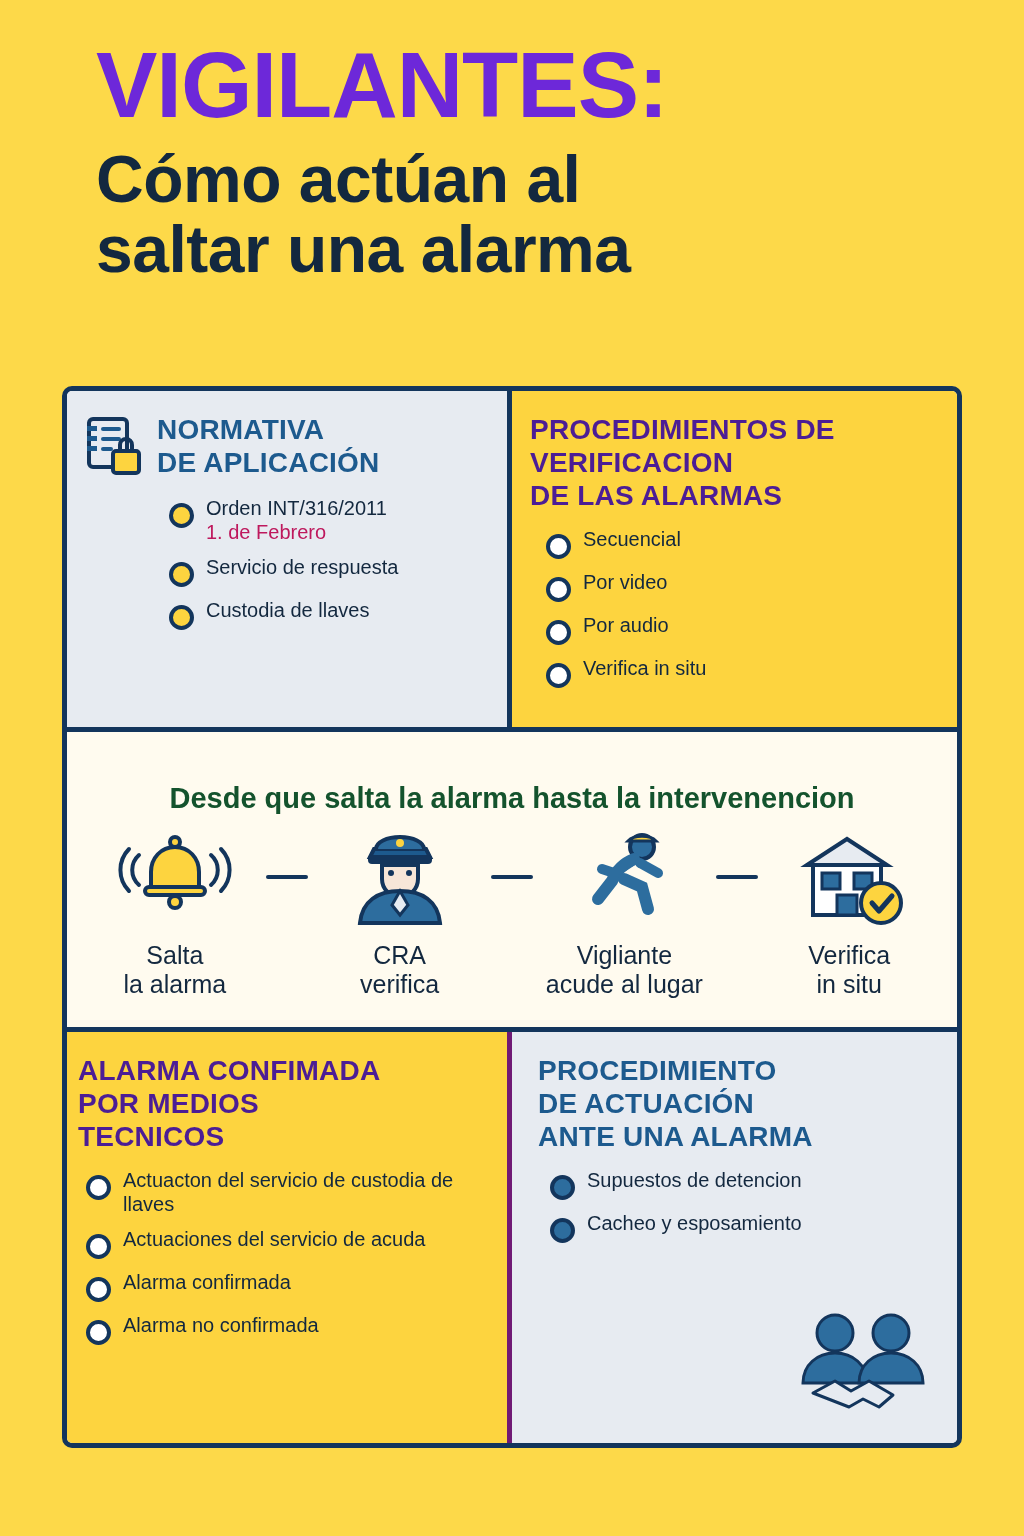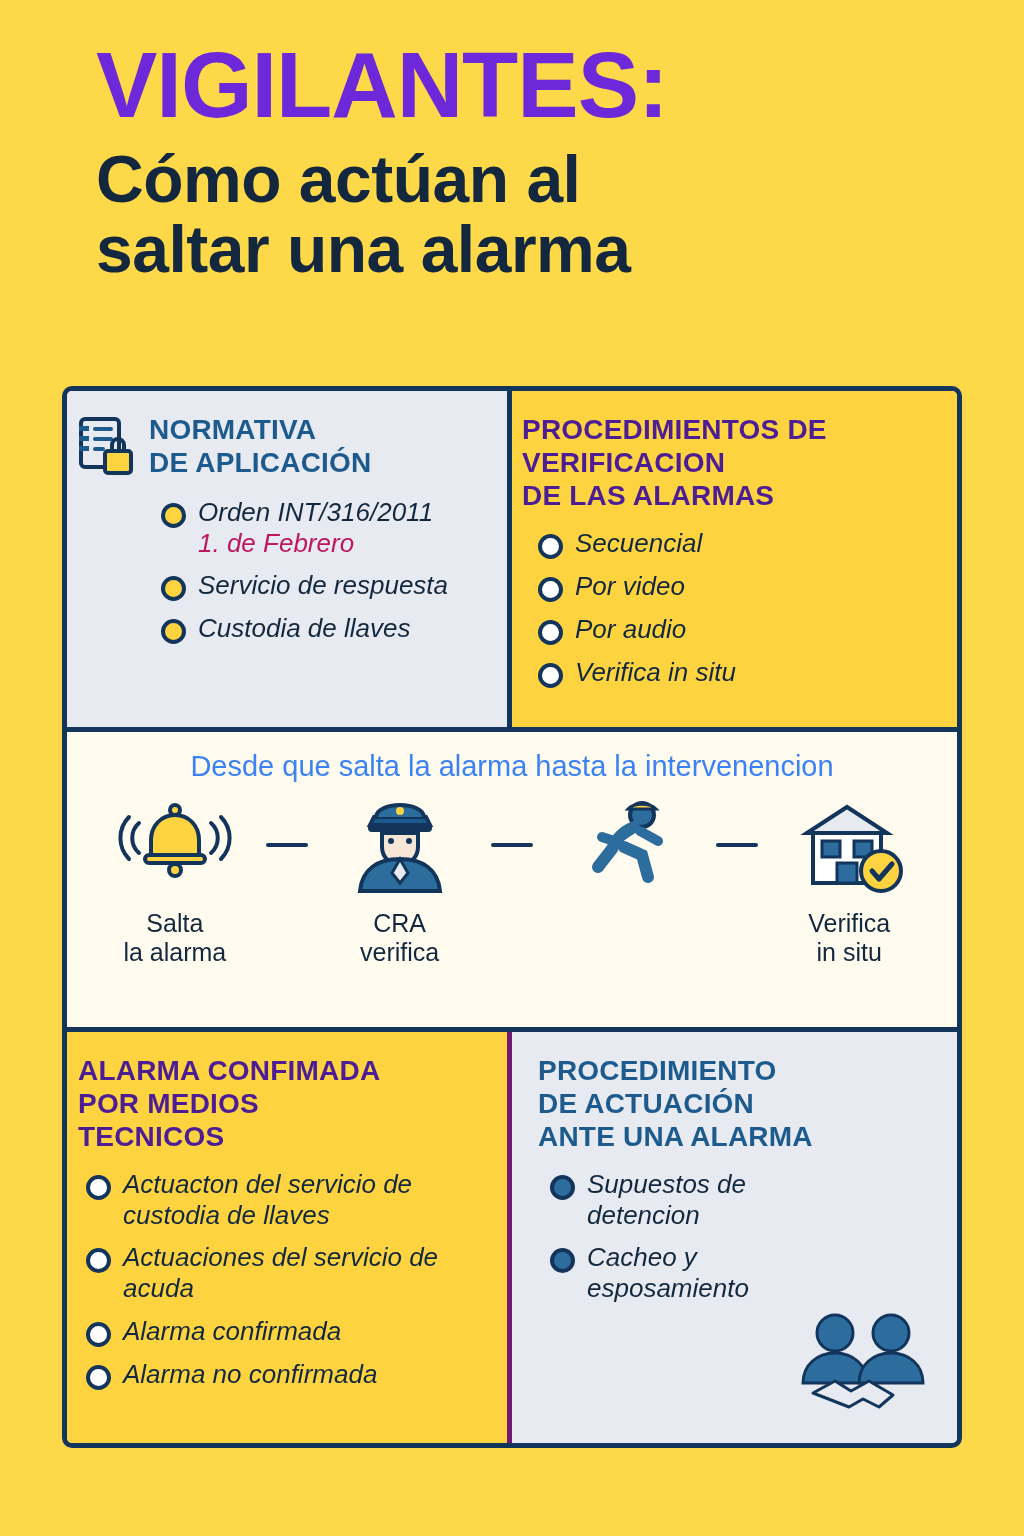--- a/index.html
+++ b/index.html
@@ -58,21 +58,21 @@
     background: #FFFDF3;
   }
 
   .row-top {
     display: flex;
     height: 336px;
     border-bottom: 5px solid #13355C;
   }
   .cell {
     box-sizing: border-box;
-    padding: 22px 10px;
+    padding: 22px 18px;
     position: relative;
   }
   .cell-grey {
     background: #E7EBF1;
     width: 50%;
     border-right: 5px solid #13355C;
   }
   .cell-yellow {
     background: #FDD43F;
     width: 50%;
@@ -106,24 +106,23 @@
     list-style: none;
     margin: 16px 0 0 0;
     padding: 0;
   }
   ul.bullets.indent { margin-left: 84px; }
   ul.bullets li {
     display: flex;
     align-items: flex-start;
     gap: 12px;
     margin-bottom: 12px;
-    font-size: 26px;
+    font-size: 20px;
     line-height: 1.18;
     color: #13283F;
-    font-style: italic;
   }
   .bullet-ring {
     flex: 0 0 auto;
     width: 17px;
     height: 17px;
     border-radius: 50%;
     border: 4px solid #13355C;
     background: #FDD43F;
     margin-top: 6px;
   }
@@ -145,23 +144,24 @@
   .row-mid {
     background: #FFFBEF;
     height: 300px;
     border-bottom: 5px solid #13355C;
     padding: 18px 20px 10px 20px;
     box-sizing: border-box;
   }
   .flow-title {
     text-align: center;
     font-size: 29px;
-    font-weight: 400;
-    color: #3b82f6;
+    font-weight: 700;
+    color: #14532d;
     margin-bottom: 10px;
+    margin-top: 32px;
   }
   .flow {
     display: flex;
     align-items: flex-start;
     justify-content: center;
     gap: 0;
   }
   .flow-step {
     width: 186px;
     text-align: center;
@@ -357,20 +357,24 @@
           <div class="flow-icon">
             <svg width="108" height="100" viewBox="0 0 108 100">
               <circle cx="72" cy="20" r="12" fill="#2D6D9E" stroke="#13355C" stroke-width="4"></circle>
               <path d="M58 14 a16 9 0 0 1 28 0 z" fill="#FDD43F" stroke="#13355C" stroke-width="3"></path>
               <path d="M62 34 l-18 12 l-12 -4" fill="none" stroke="#2D6D9E" stroke-width="10" stroke-linecap="round"></path>
               <path d="M64 32 c-10 4 -18 12 -22 22 l-14 18" fill="none" stroke="#2D6D9E" stroke-width="12" stroke-linecap="round"></path>
               <path d="M54 52 l18 8 l6 22" fill="none" stroke="#2D6D9E" stroke-width="12" stroke-linecap="round"></path>
               <path d="M70 36 l18 10" fill="none" stroke="#2D6D9E" stroke-width="10" stroke-linecap="round"></path>
             </svg>
           </div>
+          <div class="flow-label">
+            <div>Vigliante</div>
+            <div>acude al lugar</div>
+          </div>
         </div>
 
         <div class="connector">
             <span></span>
           </div>
 
         <div class="flow-step">
           <div class="flow-icon">
             <svg width="120" height="100" viewBox="0 0 120 100">
               <path d="M18 38 L58 12 L98 38 z" fill="#E7EBF1" stroke="#13355C" stroke-width="4"></path>

